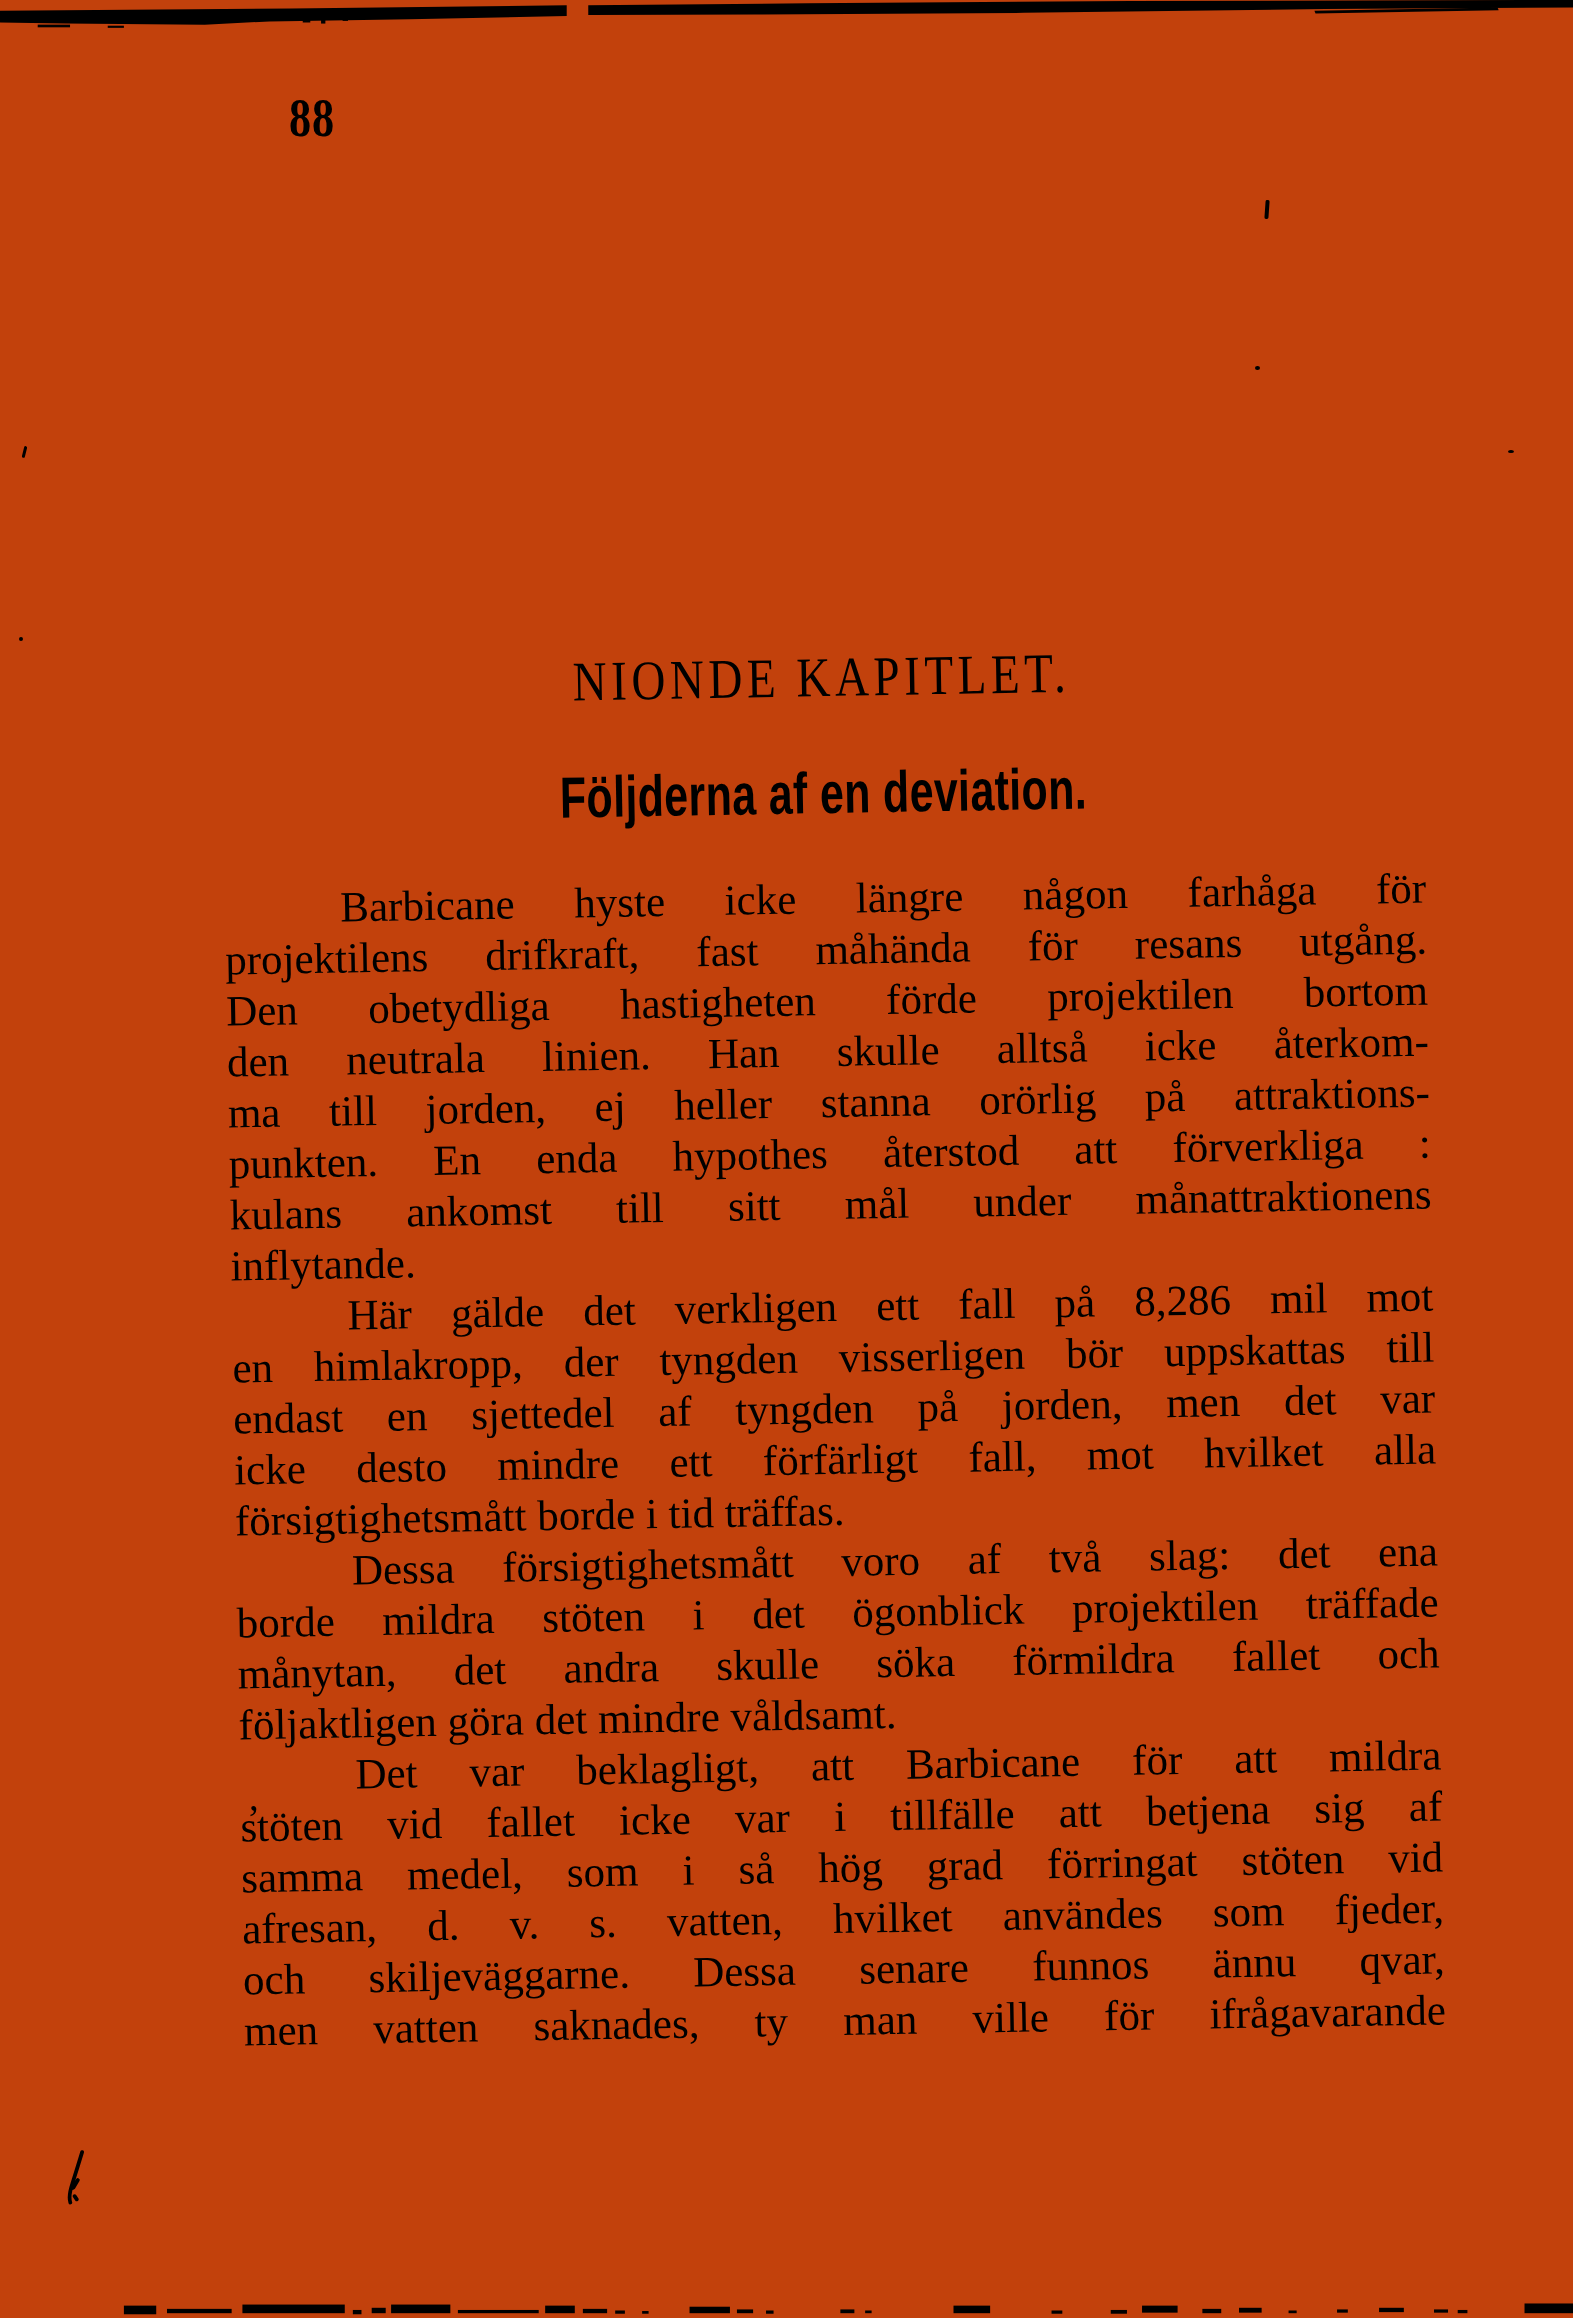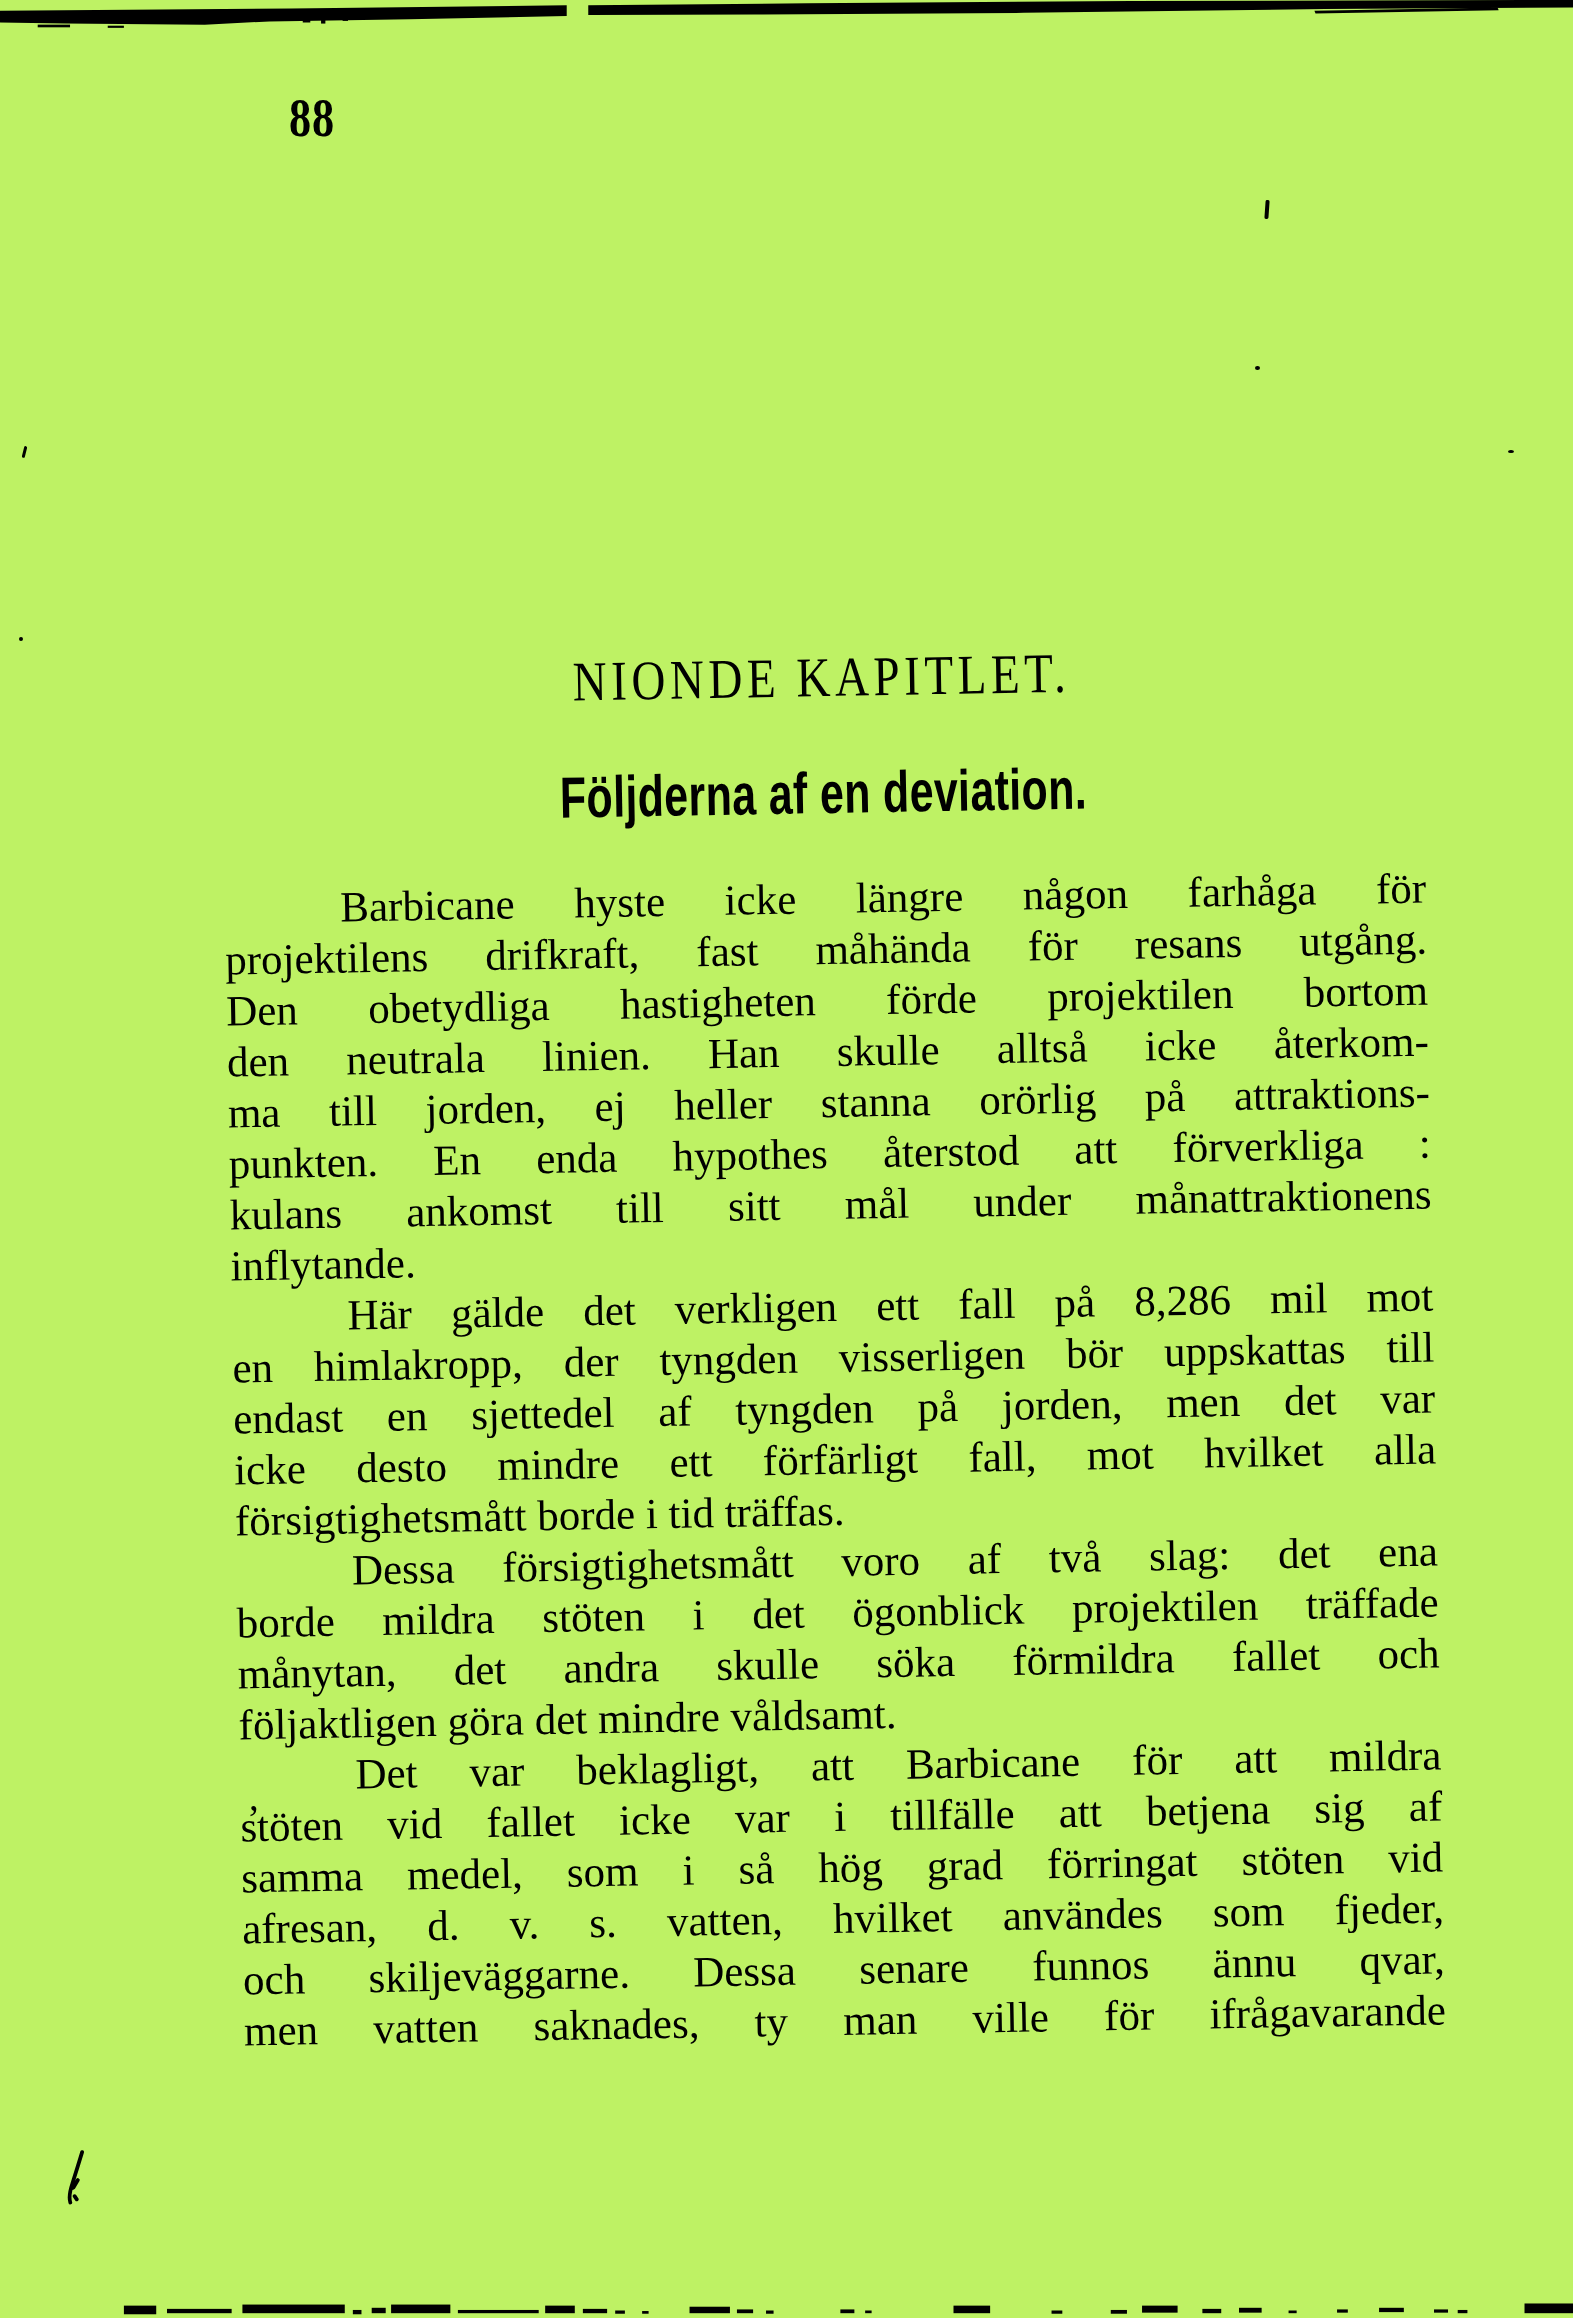--- a/index.html
+++ b/index.html
@@ -1,18 +1,18 @@
 <!DOCTYPE html>
 <html style="font-size:8.6px"><head>
 <meta charset="utf-8">
 <style>
   html,body { margin:0; padding:0; background:#e8e8e8; }
   .page {
     position:relative; width:1573px; height:2319px;
-    background:#bef264; color:#000; overflow:hidden;
+    background:#c2410c; color:#000; overflow:hidden;
     font-family:"Liberation Serif", serif;
   }
   
   .topbar-svg { position:absolute; left:0; top:0; width:1573px; height:75px; }
   .bottombar-svg { position:absolute; left:0; bottom:0; width:1573px; height:21.6px; }
   .speck { position:absolute; background:#000; }
   .speck-tick    { left:1265px; top:200px;  width:3.8px;  height:19.4px; border-radius:1.6px; transform:rotate(4deg); }
   .speck-dot-a   { left:1255px; top:366px;  width:4.8px;  height:3.8px;  border-radius:50%; }
   .speck-dot-b   { left:1508px; top:450px;  width:6px; height:3.2px;  border-radius:50%; }
   .speck-apos    { left:22.6px;   top:446px;  width:3.2px;  height:12px; border-radius:1.6px; transform:rotate(14deg); }

